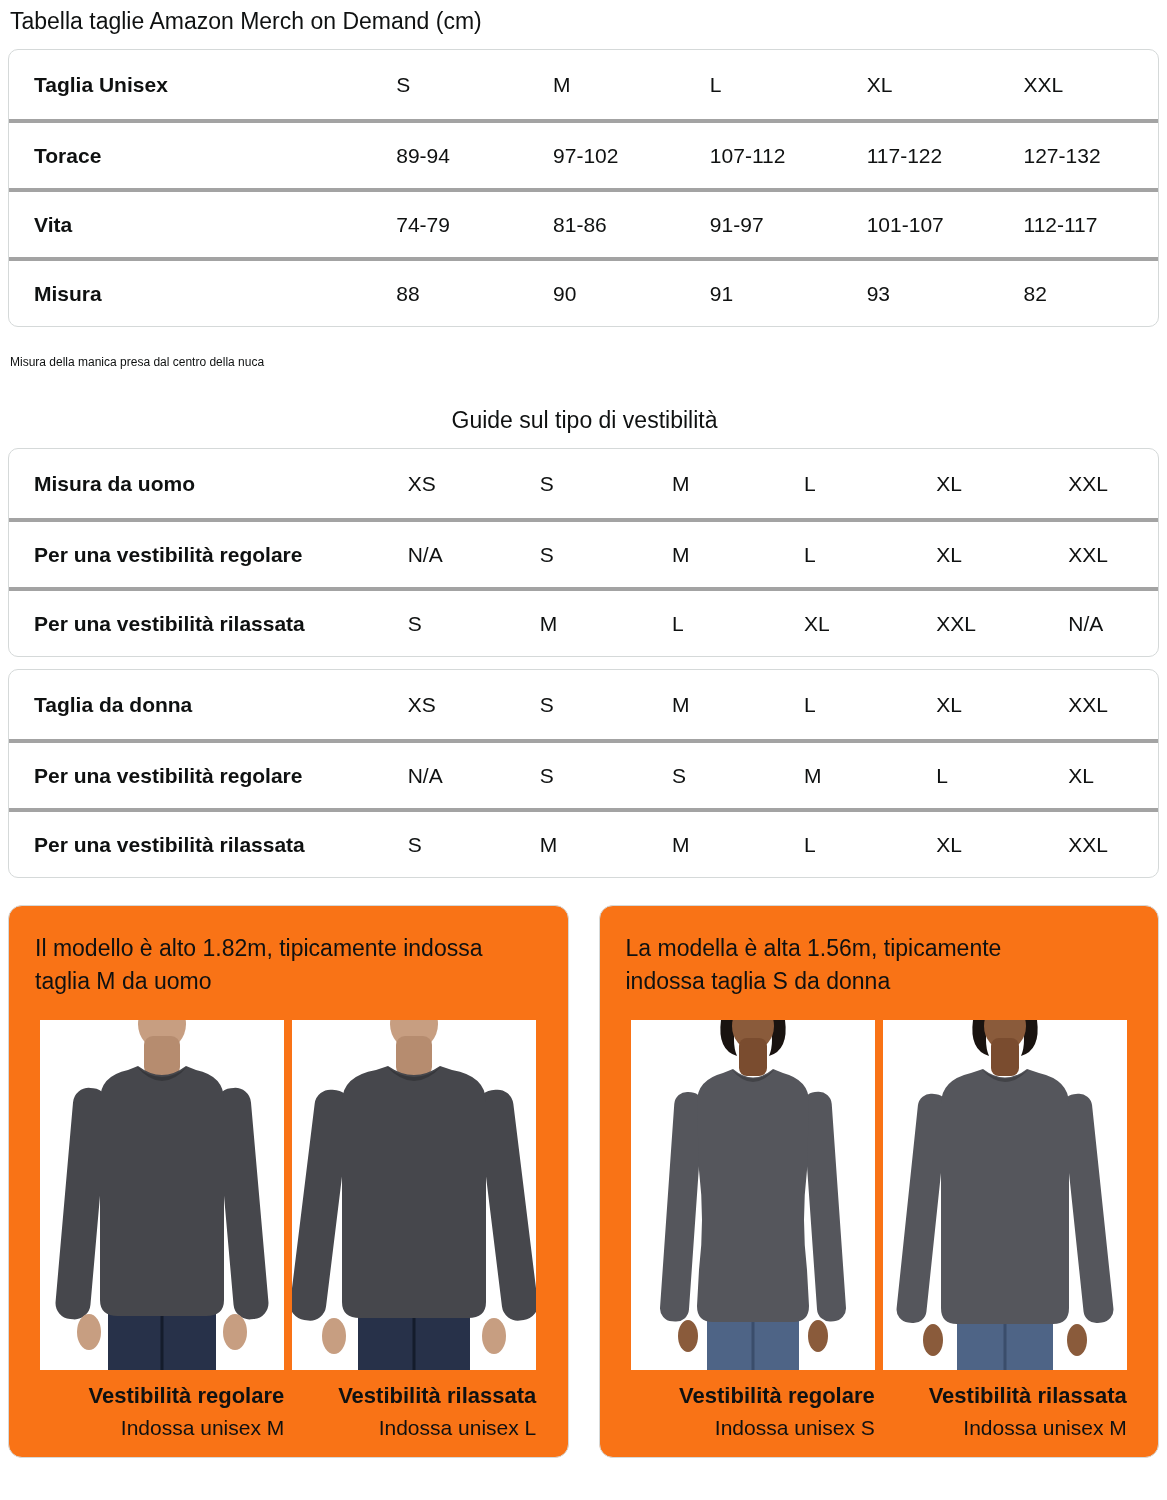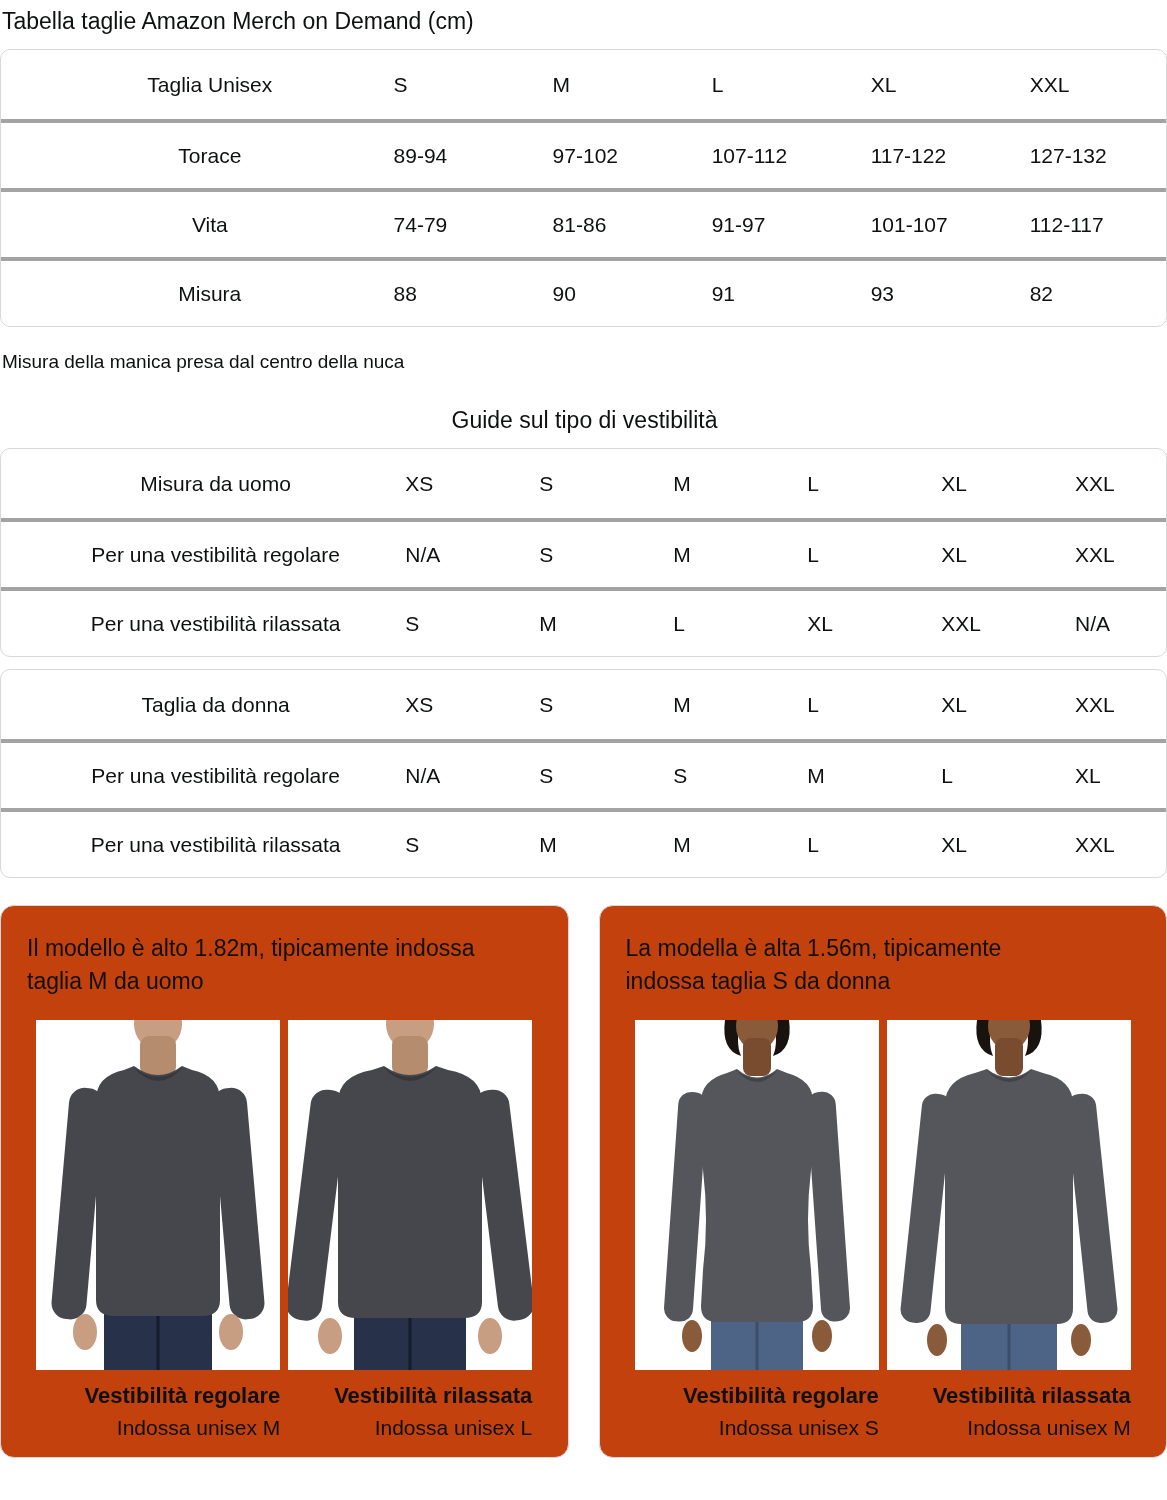--- a/index.html
+++ b/index.html
@@ -2,21 +2,21 @@
 <html><head>
 <meta charset="utf-8">
 <style>
   * { box-sizing: border-box; margin: 0; padding: 0; }
   html, body { background: #ffffff; }
   body {
     width: 1167px; height: 1500px; overflow: hidden;
     font-family: "Liberation Sans", "DejaVu Sans", sans-serif;
     color: #0F1111;
   }
-  .page { padding: 0 0; }
+  .page { padding: 0 8px; }
 
   .page-title {
     font-size: 23px; font-weight: 400; line-height: 30px;
     margin-top: 6px; padding-left: 2px;
   }
 
   
   .card-table {
     border: 1px solid #D5D9D9; border-radius: 10px;
     background: #fff; overflow: hidden;
@@ -24,37 +24,37 @@
   .t-main { margin-top: 13px; }
   .t-fit-men { margin-top: 13px; }
   .t-fit-women { margin-top: 12px; }
 
   .trow { display: grid; align-items: center; height: 69px; }
   .trow + .trow { border-top: 4px solid #a3a3a3; }
   .t-main .trow { grid-template-columns: 33.7% 13.65% 13.65% 13.65% 13.65% 1fr; }
   .t-fit .trow  { grid-template-columns: 34.7% 11.5% 11.5% 11.5% 11.5% 11.5% 1fr; }
 
   .tcell { font-size: 21px; line-height: 26px; }
-  .tlabel { font-weight: 400; padding-left: 25px; text-align: center; }
+  .tlabel { font-weight: 700; padding-left: 25px; }
 
   .sleeve-note {
     margin-top: 22px; padding-left: 2px;
-    font-size: 19px; line-height: 26px;
+    font-size: 12px; line-height: 26px;
   }
   .section-heading {
     margin-top: 30px; padding-left: 2px;
     font-size: 23px; font-weight: 400; line-height: 30px; text-align: center;
   }
 
   
   .cards-row { display: flex; gap: 30px; margin-top: 27px; }
   .model-card {
     flex: 1; height: 553px;
     border: 1px solid #D5D9D9; border-radius: 14px;
-    padding: 26px 26px 0 26px; background: #c2410c;
+    padding: 26px 26px 0 26px; background: #f97316;
   }
   .card-desc { font-size: 23px; line-height: 33px; max-width: 450px; }
   .photos-row { display: flex; justify-content: center; gap: 8px; margin-top: 22px; }
   .photo { width: 244px; height: 350px; background: #fff; }
   .photo svg { width: 100%; height: 100%; display: block; }
   .captions-row { display: flex; justify-content: center; gap: 8px; margin-top: 12px; }
   .caption { width: 244px; text-align: right; }
   .fit-label { font-size: 22px; font-weight: 700; line-height: 28px; }
   .size-label { font-size: 21px; line-height: 28px; margin-top: 4px; }
 

